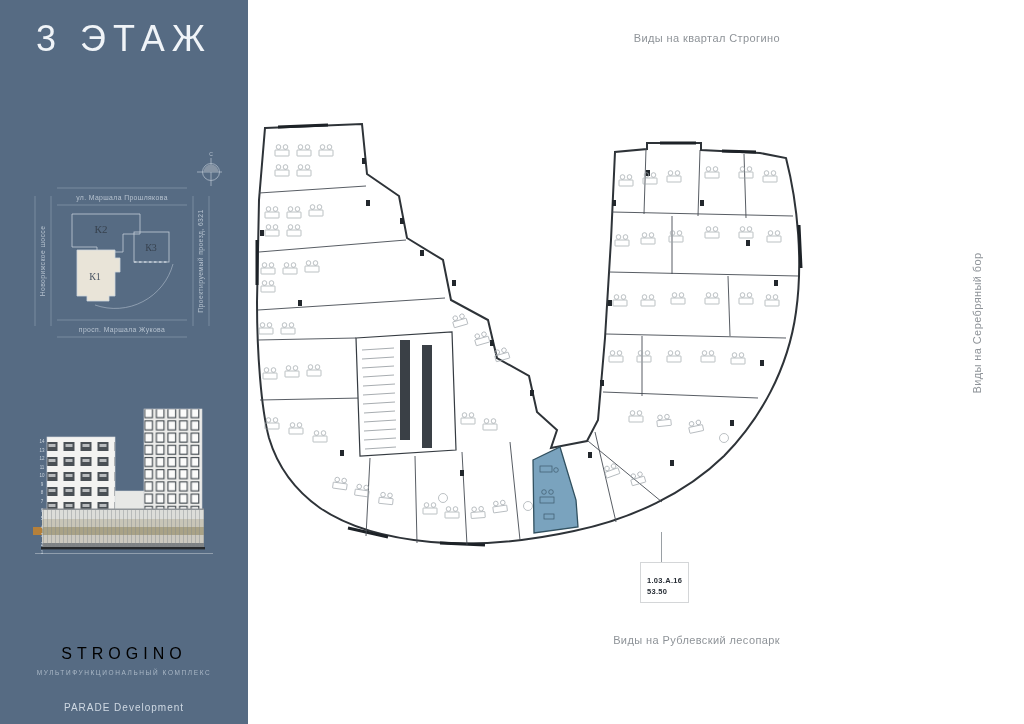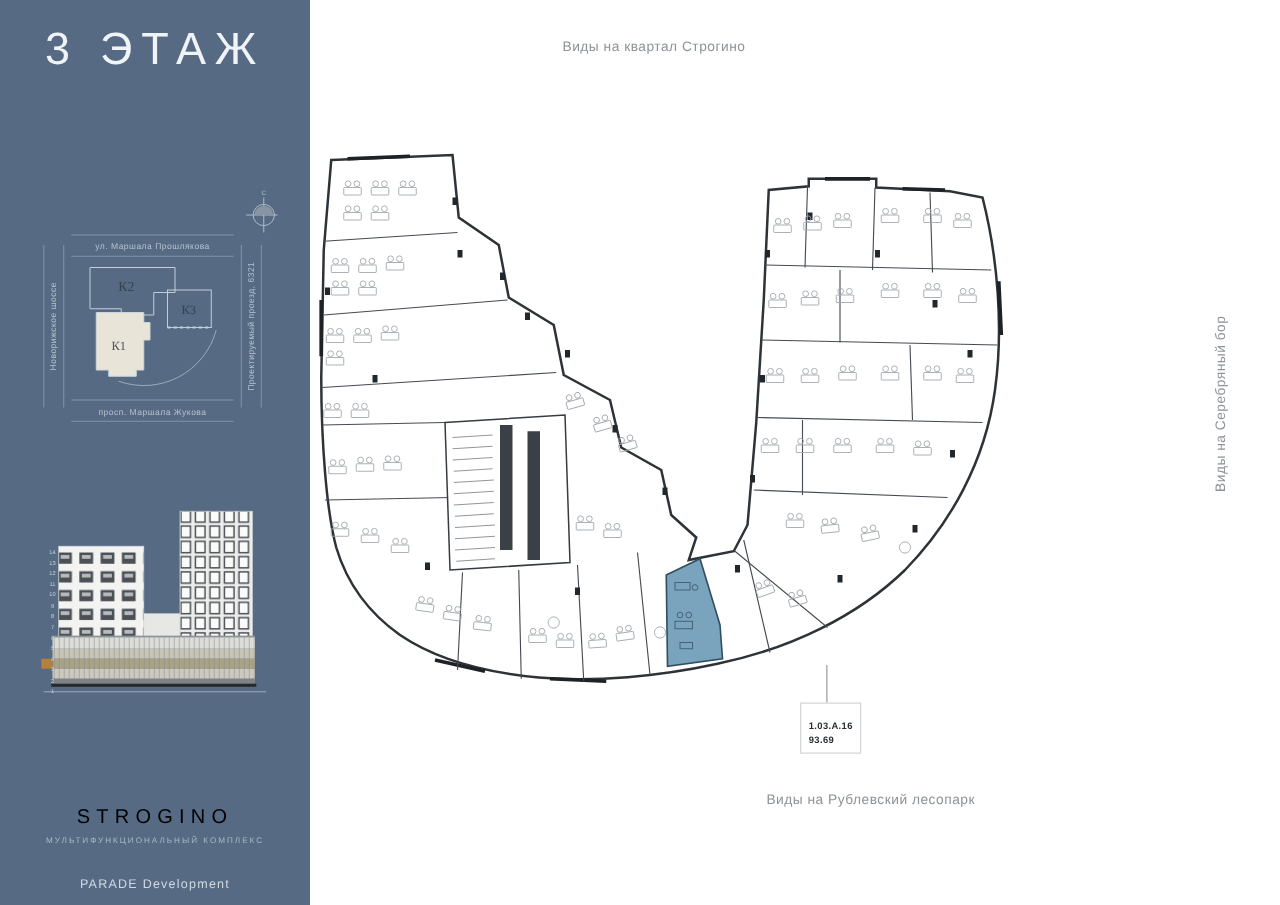--- a/index.html
+++ b/index.html
@@ -17,21 +17,21 @@
   .floor-marker{position:absolute;left:33px;top:527px;width:9px;height:8px;background:#b5803a;}
   .brand-name{position:absolute;left:0;top:645px;width:248px;text-align:center;
         color:#000000;font-size:16px;font-weight:300;letter-spacing:5px;}
   .brand-subtitle{position:absolute;left:0;top:669px;width:248px;text-align:center;
         color:#a9b7c6;font-size:6.5px;letter-spacing:1.6px;}
   .brand-dev{position:absolute;left:0;top:686px;width:248px;text-align:center;
         color:#cfd9e3;font-size:10px;letter-spacing:1px;margin-top:16px;}
   
   .main{position:absolute;left:248px;top:0;width:776px;height:724px;background:#fff;}
   .view-label{position:absolute;color:#8e9398;font-size:11px;letter-spacing:.4px;white-space:nowrap;}
-  .vl-top{left:202px;top:32px;width:330px;text-align:left;}
+  .vl-top{left:202px;top:32px;width:330px;text-align:right;}
   .vl-bottom{left:202px;top:634px;width:330px;text-align:right;}
   .vl-left{left:23px;top:434px;width:200px;height:14px;transform-origin:0 0;transform:rotate(-90deg);text-align:center;}
   .vl-right{left:723px;top:418px;width:190px;height:14px;transform-origin:0 0;transform:rotate(-90deg);text-align:center;}
   .plan-svg{position:absolute;left:2px;top:112px;width:580px;height:450px;}
   .leader-line{position:absolute;left:413px;top:532px;width:1px;height:32px;background:#9aa0a5;}
   .unit-label{position:absolute;left:392px;top:562px;background:#fff;border:1px solid #d4d6d8;
         padding:13px 6px 4px 6px;font-size:7.5px;font-weight:bold;color:#272d35;
         line-height:1.45;letter-spacing:.3px;white-space:nowrap;}
   svg text{font-family:"Liberation Sans",sans-serif;}
   .serif-label{font-family:"Liberation Serif",serif;}
@@ -298,16 +298,16 @@
           <rect x="644" y="514" width="10" height="5"></rect>
           <circle cx="656" cy="470" r="2.3"></circle>
             <rect x="640" y="466" width="12" height="6"></rect>
         </g>
       </g>
     </svg>
 
     <div class="leader-line"></div>
     <div class="unit-label">
       <div>1.03.А.16</div>
-      <div>93.69</div>
+      <div>53.50</div>
     </div>
   </main>
 </div>
 
 </body></html>

